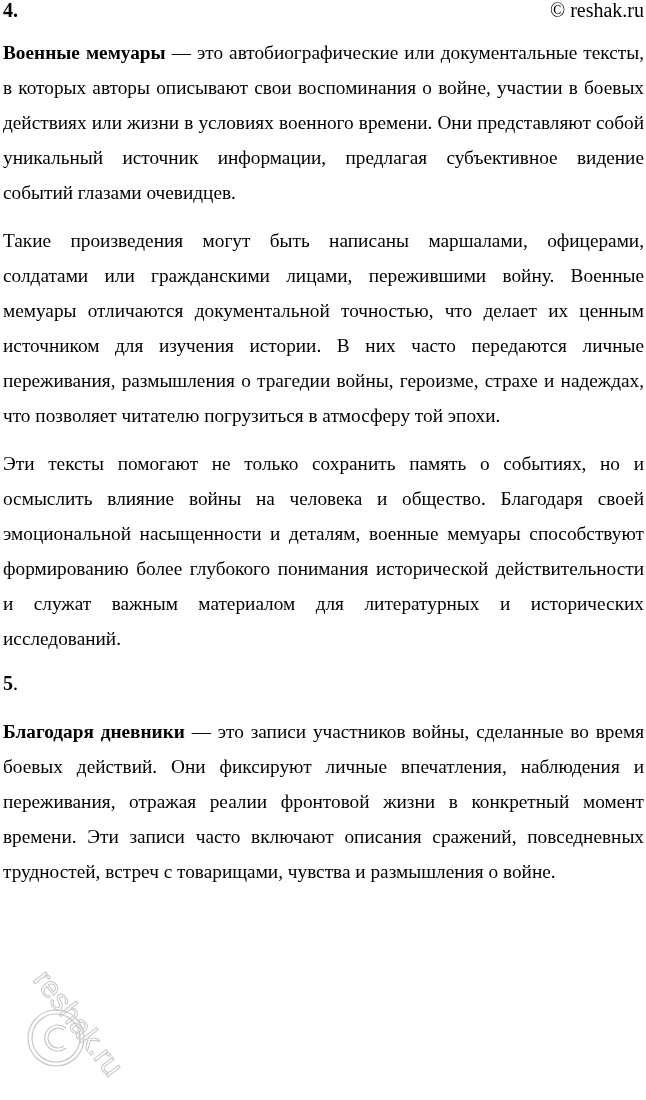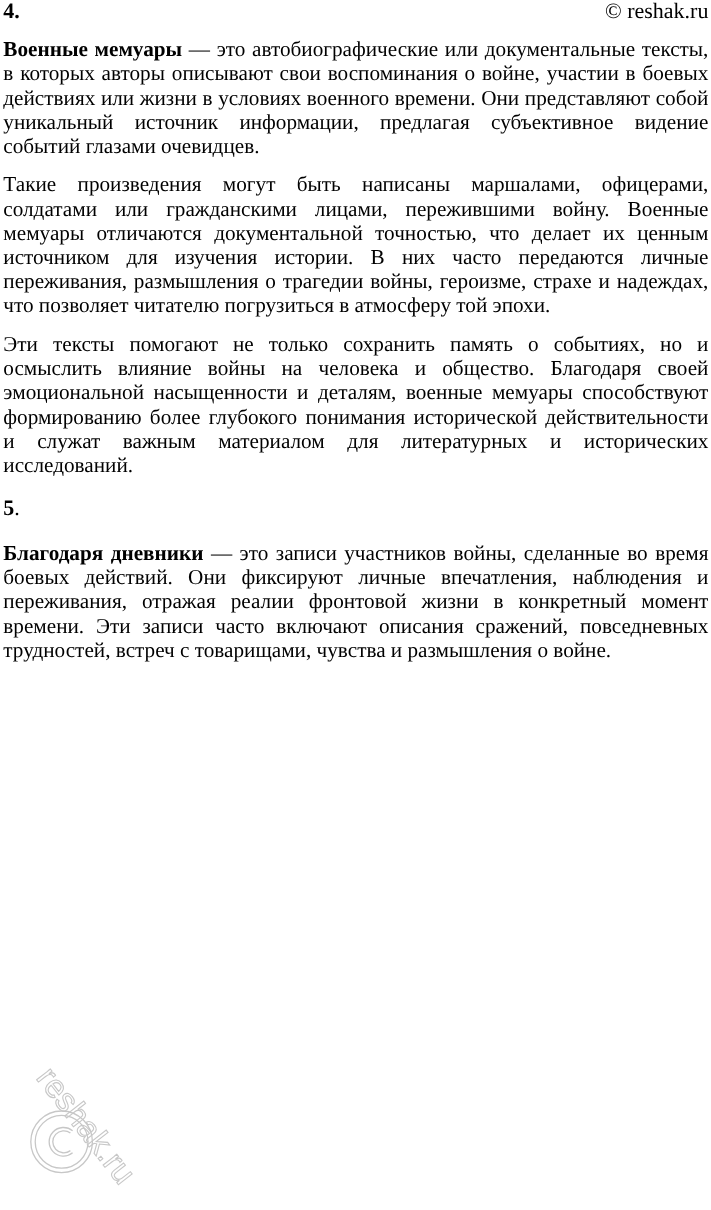--- a/index.html
+++ b/index.html
@@ -35,21 +35,21 @@
       font-size: 20px;
     }
     .copyright {
       position: absolute;
       right: 0;
       top: -3px;
       font-size: 20px;
     }
     .para {
       margin: 0;
-      line-height: 22px;
+      line-height: 35px;
       text-align: justify;
       text-align-last: left;
     }
     .p1 { margin-top: 9px; }
     .p-gap { margin-top: 13px; }
     .term { font-weight: bold; }
     .num-5 {
       margin: 10px 0 0 0;
       line-height: 35px;
       height: 35px;

